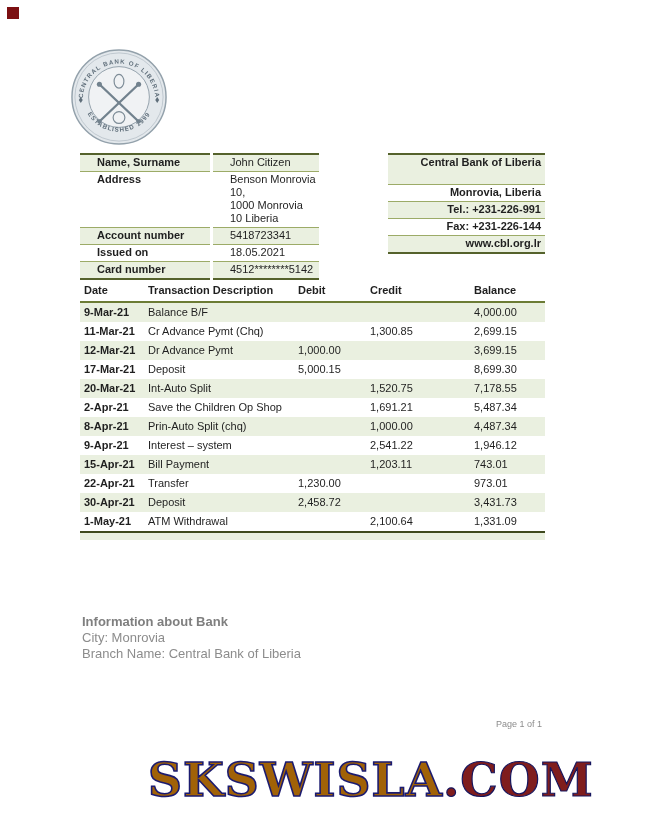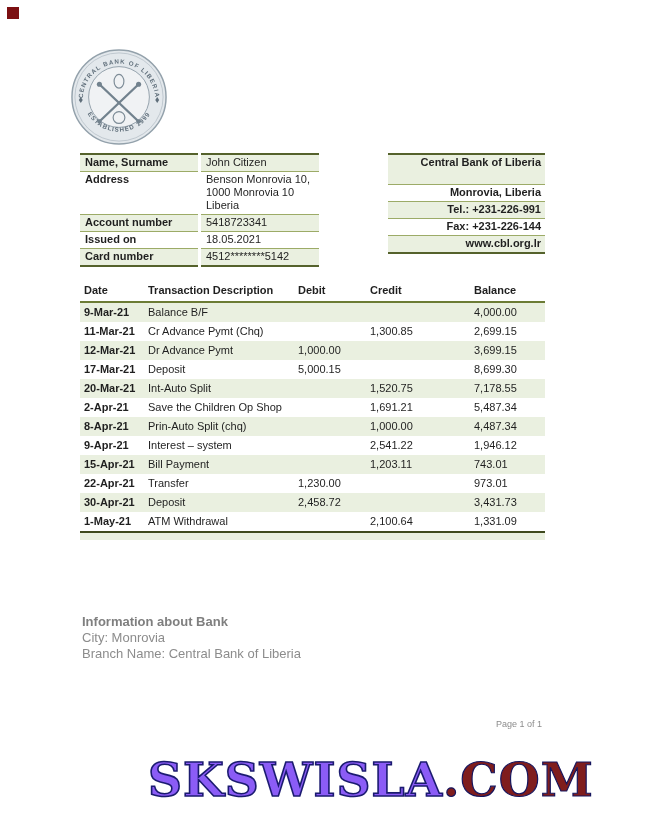--- a/index.html
+++ b/index.html
@@ -9,21 +9,21 @@
   }
   .corner-square {
     position:absolute; left:7px; top:7px; width:12px; height:12px; background:#7c1012;
   }
   
   .seal { position:absolute; left:70px; top:48px; width:98px; height:98px; }
   
   .info-wrap { position:absolute; top:153px; left:0; width:649px; }
   table { border-collapse:separate; border-spacing:3px 0; font-size:11px; }
   .acct-table { position:absolute; left:77px; top:0; width:245px; table-layout:fixed; }
-  .acct-table td { padding:1px 3px 2px 5px; vertical-align:top; line-height:13px; }
+  .acct-table td { padding:1px 3px 2px 17px; vertical-align:top; line-height:13px; }
   .acct-table .lbl { font-weight:bold; width:110px; }
   .acct-table tr:nth-child(odd) td { background:#eaf0e0; }
   .acct-table td { border-bottom:1px solid #9cab67; }
   .acct-table tr:first-child td { border-top:2px solid #55622c; }
   .acct-table tr:last-child td { border-bottom:2px solid #55622c; }
   .bank-table { position:absolute; left:385px; top:0; width:163px; table-layout:fixed; }
   .bank-table td { padding:1px 4px 2px 3px; text-align:right; font-weight:bold; vertical-align:top; line-height:13px; }
   .bank-table tr:nth-child(odd) td { background:#eaf0e0; }
   .bank-table td { border-bottom:1px solid #9cab67; }
   .bank-table tr:first-child td { border-top:2px solid #55622c; height:26px; }
@@ -44,21 +44,21 @@
   .cell-date { font-weight:bold; }
   
   .bank-footer { position:absolute; left:82px; top:614px; font-size:13px; color:#8c8c8c; line-height:16px; }
   .bank-footer .head { font-weight:bold; color:#7f7f7f; }
   .page-num { position:absolute; left:400px; top:719px; width:142px; text-align:right; font-size:9px; color:#8c8c8c; }
   
   .watermark {
     position:absolute; left:148px; top:752px; white-space:nowrap;
     font-family:"DejaVu Serif", serif; font-weight:bold; font-size:47px; letter-spacing:1px;
   }
-  .wm-red  { color:#8b5cf6; -webkit-text-stroke:1.6px #1b1b70; text-shadow:0 0 1px #1b1b70; }
+  .wm-red  { color:#a16207; -webkit-text-stroke:1.6px #1b1b70; text-shadow:0 0 1px #1b1b70; }
   .wm-blue { color:#7f1d1d; -webkit-text-stroke:1.2px #15155e; }
 </style>
 </head>
 <body>
 
 <div class="page">
 
   <div class="corner-square"></div>
 
   <svg class="seal" viewBox="0 0 100 100">

